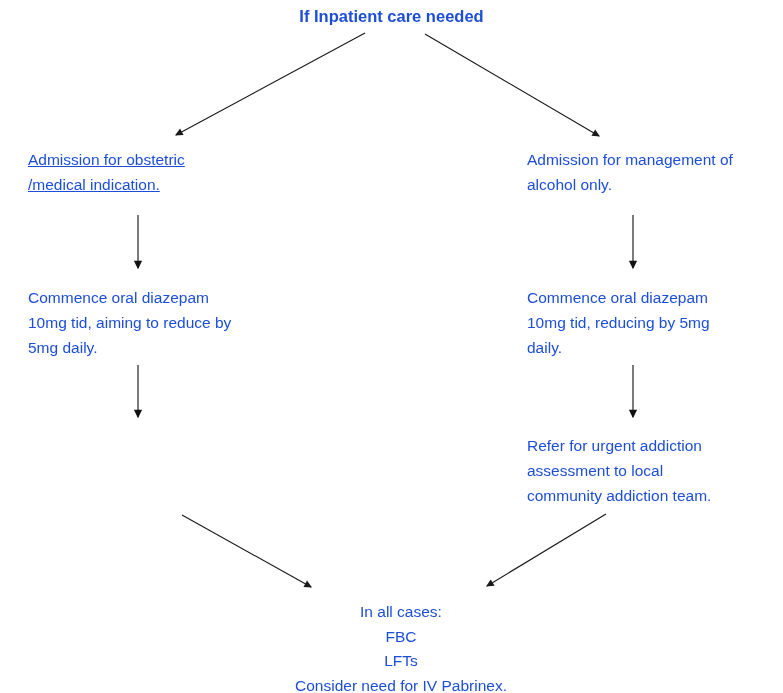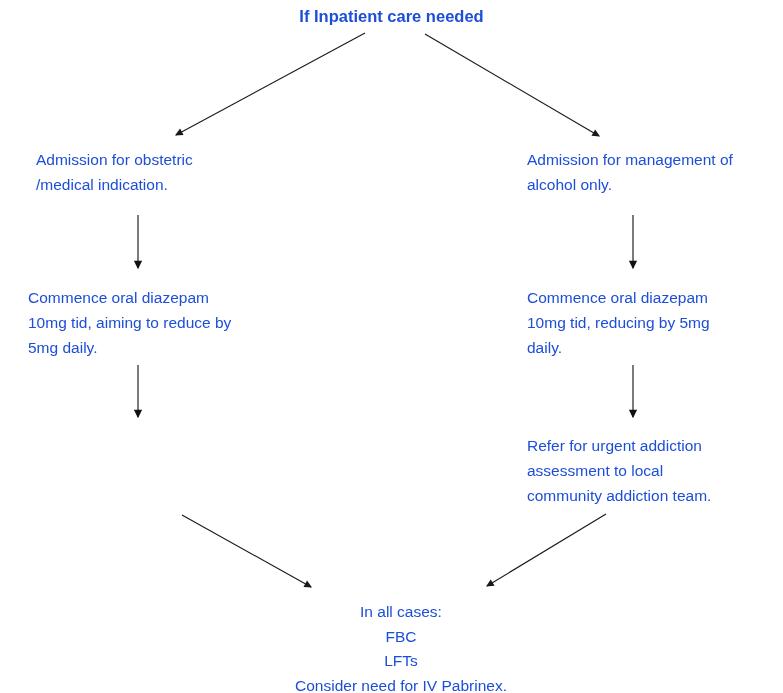--- a/index.html
+++ b/index.html
@@ -37,21 +37,21 @@
     font-weight: bold;
     font-size: 16.5px;
     text-align: center;
     line-height: 22px;
   }
   .node-terminal {
     text-align: center;
     line-height: 24.5px;
   }
   #node-title      { left: 0px;   top: 5px;   width: 783px; }
-  #node-left-1     { left: 36px;  top: 147px; width: 290px; }
+  #node-left-1     { left: 28px;  top: 147px; width: 290px; text-decoration: underline; }
   #node-right-1    { left: 527px; top: 147px; width: 260px; }
   #node-left-2     { left: 28px;  top: 285px; width: 300px; }
   #node-right-2    { left: 527px; top: 285px; width: 260px; }
   #node-left-3     { left: 28px;  top: 433px; width: 300px; }
   #node-right-3    { left: 527px; top: 433px; width: 260px; }
   #node-terminal   { left: 191px; top: 600px; width: 420px; }
 </style>
 </head>
 <body>
 

